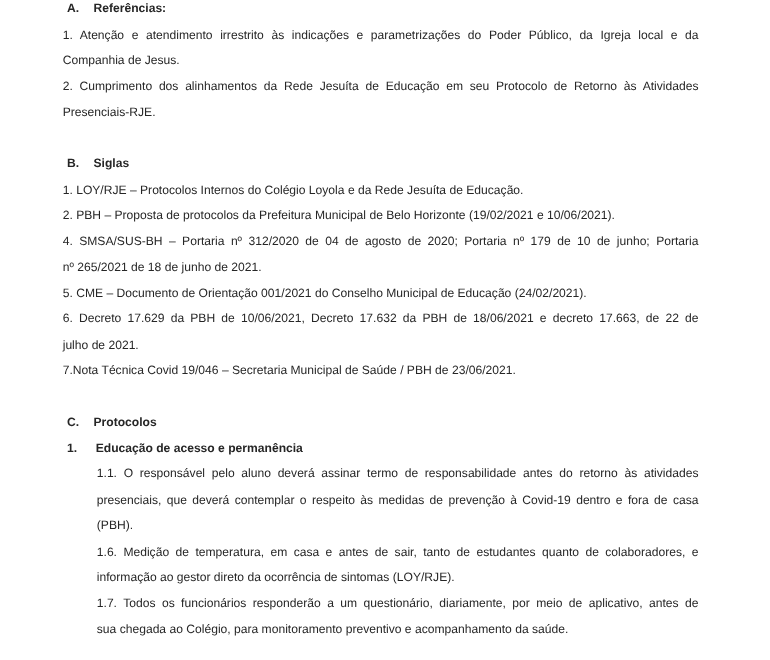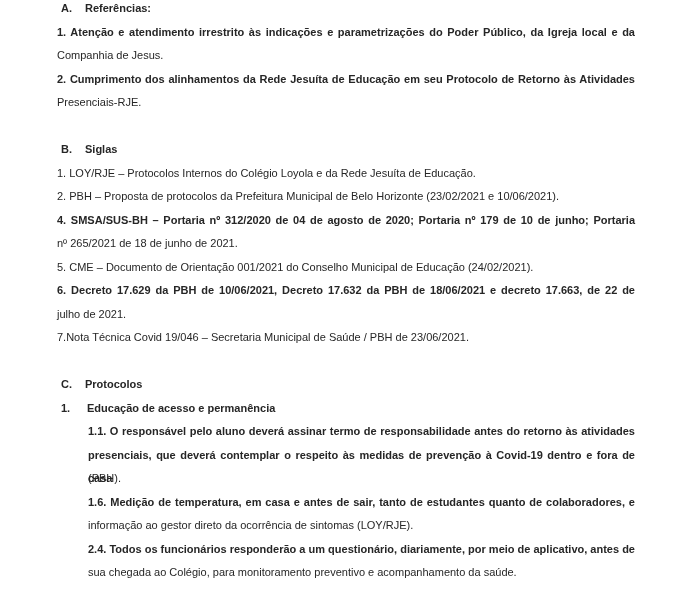--- a/index.html
+++ b/index.html
@@ -22,21 +22,20 @@
     filter: blur(0.3px);
   }
   .line {
     height: 23.5px;
     text-align: left;
   }
   
   .j {
     text-align: justify;
     text-align-last: justify;
-    font-weight: bold;
   }
   
   .ind {
     padding-left: 31px;
   }
   .hdr {
     font-weight: 700;
     padding-left: 4px;
   }
   .hlabel {
@@ -64,21 +63,21 @@
   <div class="line j">2. Cumprimento dos alinhamentos da Rede Jesuíta de Educação em seu Protocolo de Retorno às Atividades</div>
   <div class="line">Presenciais-RJE.</div>
 
   <div class="blank"></div>
 
   <div class="line hdr">
     <span class="hlabel">B.</span><span>Siglas</span>
   </div>
 
   <div class="line">1. LOY/RJE – Protocolos Internos do Colégio Loyola e da Rede Jesuíta de Educação.</div>
-  <div class="line">2. PBH – Proposta de protocolos da Prefeitura Municipal de Belo Horizonte (23/02/2021 e 10/06/2021).</div>
+  <div class="line">2. PBH – Proposta de protocolos da Prefeitura Municipal de Belo Horizonte (19/02/2021 e 10/06/2021).</div>
   <div class="line j">4. SMSA/SUS-BH – Portaria nº 312/2020 de 04 de agosto de 2020; Portaria nº 179 de 10 de junho; Portaria</div>
   <div class="line">nº 265/2021 de 18 de junho de 2021.</div>
   <div class="line">5. CME – Documento de Orientação 001/2021 do Conselho Municipal de Educação (24/02/2021).</div>
   <div class="line j">6. Decreto 17.629 da PBH de 10/06/2021, Decreto 17.632 da PBH de 18/06/2021 e decreto 17.663, de 22 de</div>
   <div class="line">julho de 2021.</div>
   <div class="line">7.Nota Técnica Covid 19/046 – Secretaria Municipal de Saúde / PBH de 23/06/2021.</div>
 
   <div class="blank"></div>
 
   <div class="line hdr">
@@ -87,16 +86,16 @@
 
   <div class="line hdr sub">
     <span class="hlabel">1.</span><span>Educação de acesso e permanência</span>
   </div>
 
   <div class="line ind j">1.1. O responsável pelo aluno deverá assinar termo de responsabilidade antes do retorno às atividades</div>
   <div class="line ind j">presenciais, que deverá contemplar o respeito às medidas de prevenção à Covid-19 dentro e fora de casa</div>
   <div class="line ind">(PBH).</div>
   <div class="line ind j">1.6. Medição de temperatura, em casa e antes de sair, tanto de estudantes quanto de colaboradores, e</div>
   <div class="line ind">informação ao gestor direto da ocorrência de sintomas (LOY/RJE).</div>
-  <div class="line ind j">2.4. Todos os funcionários responderão a um questionário, diariamente, por meio de aplicativo, antes de</div>
+  <div class="line ind j">1.7. Todos os funcionários responderão a um questionário, diariamente, por meio de aplicativo, antes de</div>
   <div class="line ind">sua chegada ao Colégio, para monitoramento preventivo e acompanhamento da saúde.</div>
 
 </div>
 
 </body></html>

